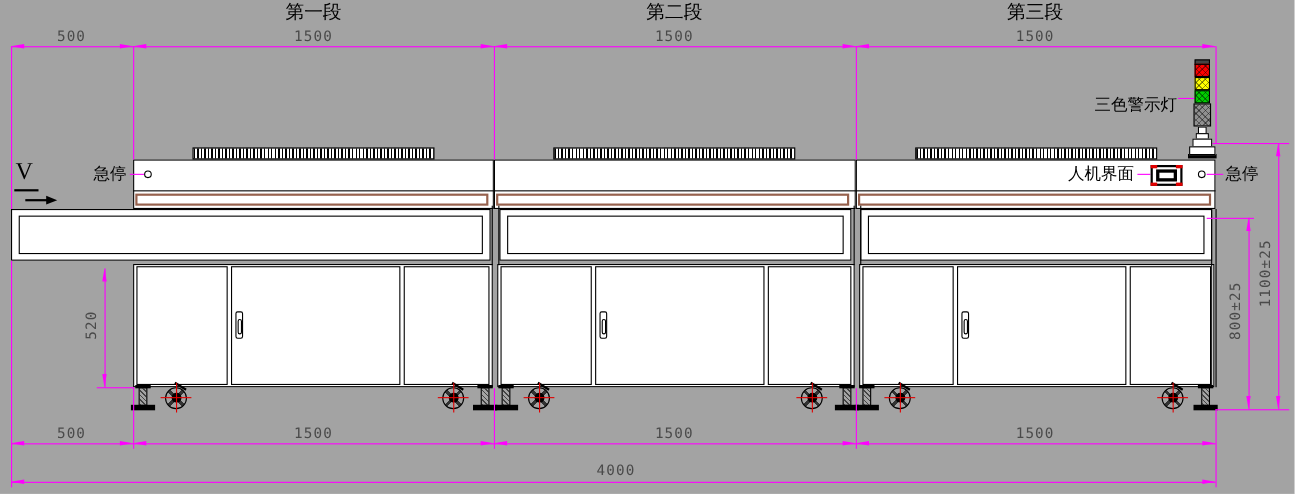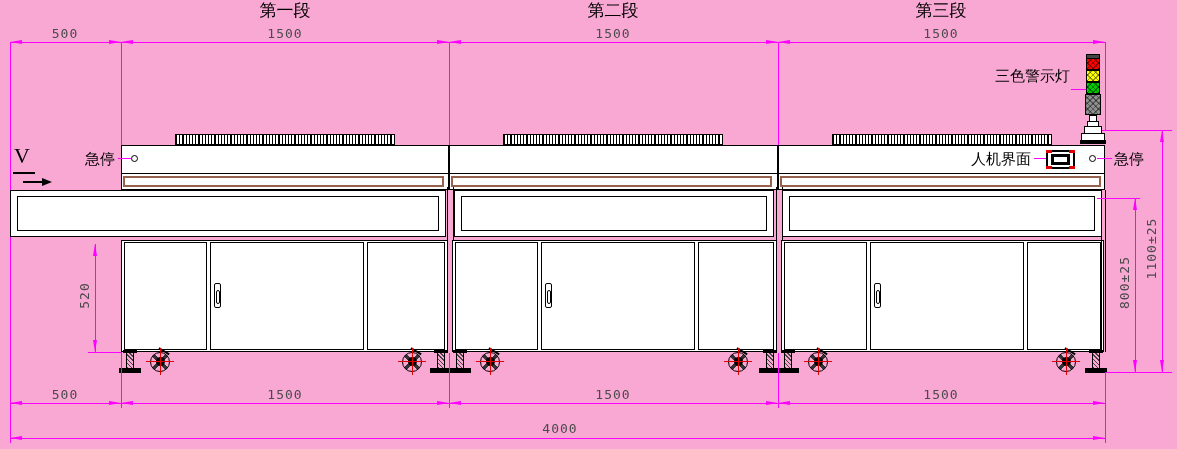--- a/index.html
+++ b/index.html
@@ -1,16 +1,16 @@
 <!DOCTYPE html>
 <html><head>
 <meta charset="utf-8">
 <style>
   html,body{margin:0;padding:0;background:#fff;}
-  .canvas{position:relative;width:1177px;height:449px;background:#f9a8d4;
+  .canvas{position:relative;width:1177px;height:449px;background:#a3a3a3;
           font-family:"Liberation Sans",sans-serif;overflow:hidden;}
   
   .box{position:absolute;border:1px solid #000;background:#fff;box-sizing:border-box;z-index:1;}
   .line{position:absolute;background:#000;z-index:2;}
   .mline{position:absolute;background:#ff00ff;z-index:3;}
   .arr{position:absolute;width:0;height:0;z-index:3;}
   .post{position:absolute;border-left:1px solid #000;border-right:1px solid #000;box-sizing:border-box;z-index:2;}
   .grille{position:absolute;border:1px solid #000;box-sizing:border-box;z-index:2;
           background:repeating-linear-gradient(90deg,#000 0 1.3px,#fff 1.3px 3.2px);}
   .trim{position:absolute;border:2px solid #96614d;box-sizing:border-box;z-index:2;background:transparent;}
@@ -85,21 +85,21 @@
 
   <div class="cn" style="left:971px;top:151px;">人机界面</div>
   <div class="mline" style="left:1034px;top:158px;width:12px;height:1px;"></div>
   <div class="hmi-outer" style="left:1046px;top:150px;width:29px;height:19px;"></div>
   <div class="hmi-red" style="left:1046px;top:150px;width:6px;height:3px;"></div>
   <div class="hmi-red" style="left:1069px;top:150px;width:6px;height:3px;"></div>
   <div class="hmi-red" style="left:1046px;top:166px;width:6px;height:3px;"></div>
   <div class="hmi-red" style="left:1069px;top:166px;width:6px;height:3px;"></div>
   <div class="hmi-inner" style="left:1051px;top:154px;width:19px;height:11px;"></div>
 
-  <div class="cn" style="left:995px;top:68px;">三色警示灯</div>
+  <div class="cn" style="left:995px;top:88px;">三色警示灯</div>
   <div class="mline" style="left:1071px;top:89px;width:15px;height:1px;"></div>
   <div class="lightpart" style="left:1086px;top:54px;width:14px;height:5px;background:#444;"></div>
   <div class="lens hatchx" style="left:1086px;top:58px;width:14px;height:12px;background-color:#ff0000;"></div>
   <div class="lens hatchx" style="left:1086px;top:70px;width:14px;height:12px;background-color:#ffff00;"></div>
   <div class="lens hatchx" style="left:1086px;top:82px;width:14px;height:12px;background-color:#00cc00;"></div>
   <div class="lens hatchx" style="left:1085px;top:94px;width:16px;height:21px;background-color:#8f8f8f;"></div>
   <div class="lightpart" style="left:1089px;top:115px;width:8px;height:7px;"></div>
   <div class="lightpart" style="left:1087px;top:121px;width:12px;height:6px;"></div>
   <div class="lightpart" style="left:1084px;top:126px;width:18px;height:8px;"></div>
   <div class="lightpart" style="left:1081px;top:133px;width:24px;height:8px;"></div>

